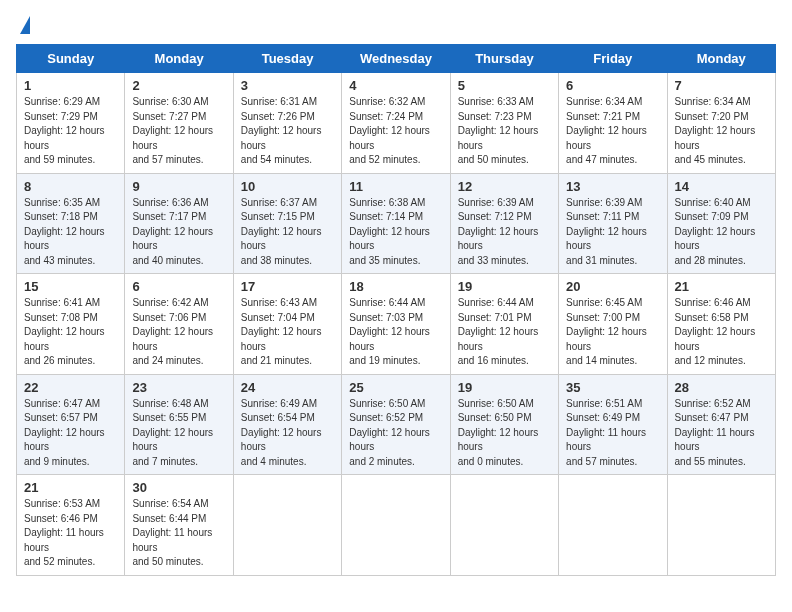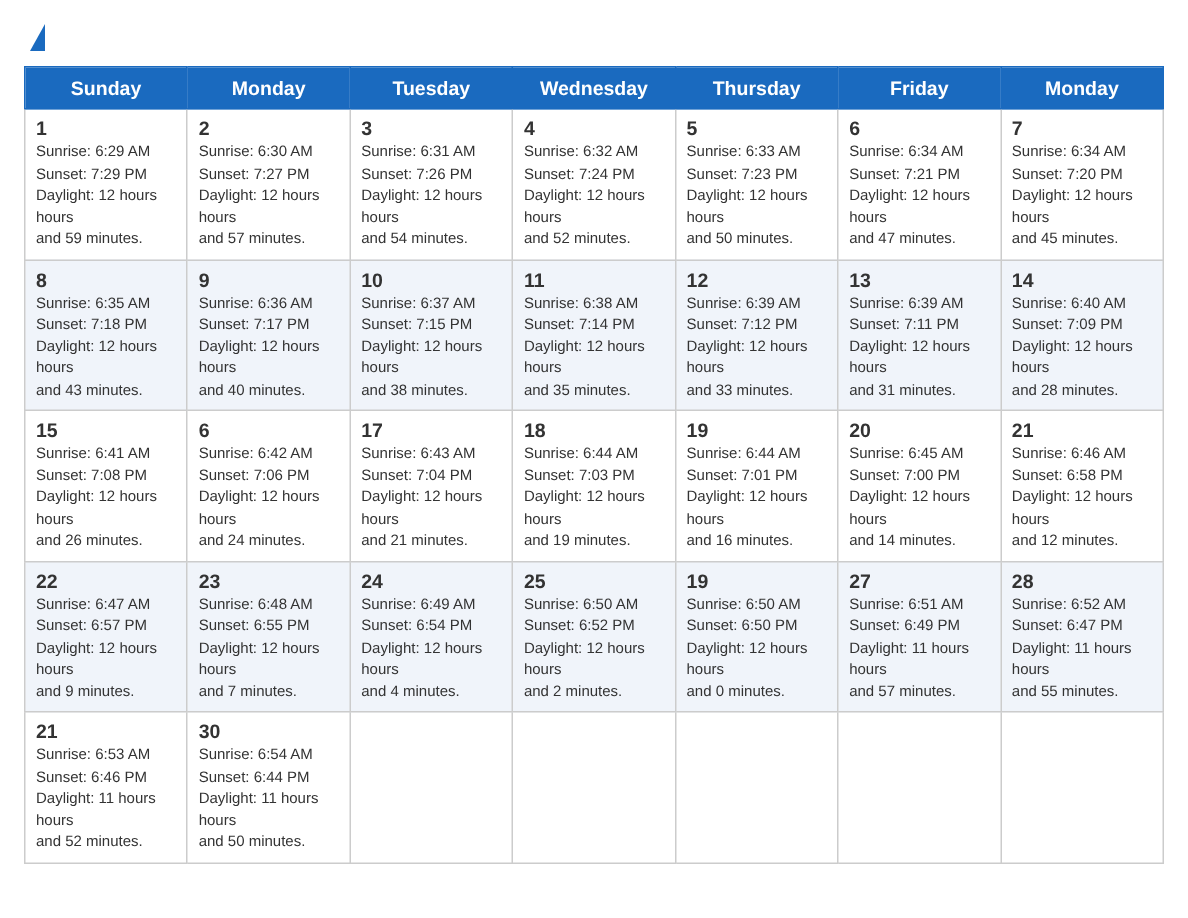--- a/index.html
+++ b/index.html
@@ -192,21 +192,21 @@
         </td>
         <td>
           <span class="day-num">25</span>
           <div class="cell-text">Sunrise: 6:50 AM<br>Sunset: 6:52 PM<br>Daylight: 12 hours hours<br>and 2 minutes.</div>
         </td>
         <td>
           <span class="day-num">19</span>
           <div class="cell-text">Sunrise: 6:50 AM<br>Sunset: 6:50 PM<br>Daylight: 12 hours hours<br>and 0 minutes.</div>
         </td>
         <td>
-          <span class="day-num">27</span>
+          <span class="day-num">35</span>
           <div class="cell-text">Sunrise: 6:51 AM<br>Sunset: 6:49 PM<br>Daylight: 11 hours hours<br>and 57 minutes.</div>
         </td>
         <td>
           <span class="day-num">28</span>
           <div class="cell-text">Sunrise: 6:52 AM<br>Sunset: 6:47 PM<br>Daylight: 11 hours hours<br>and 55 minutes.</div>
         </td>
       </tr>
       <tr class="row-odd">
         <td>
           <span class="day-num">21</span>

